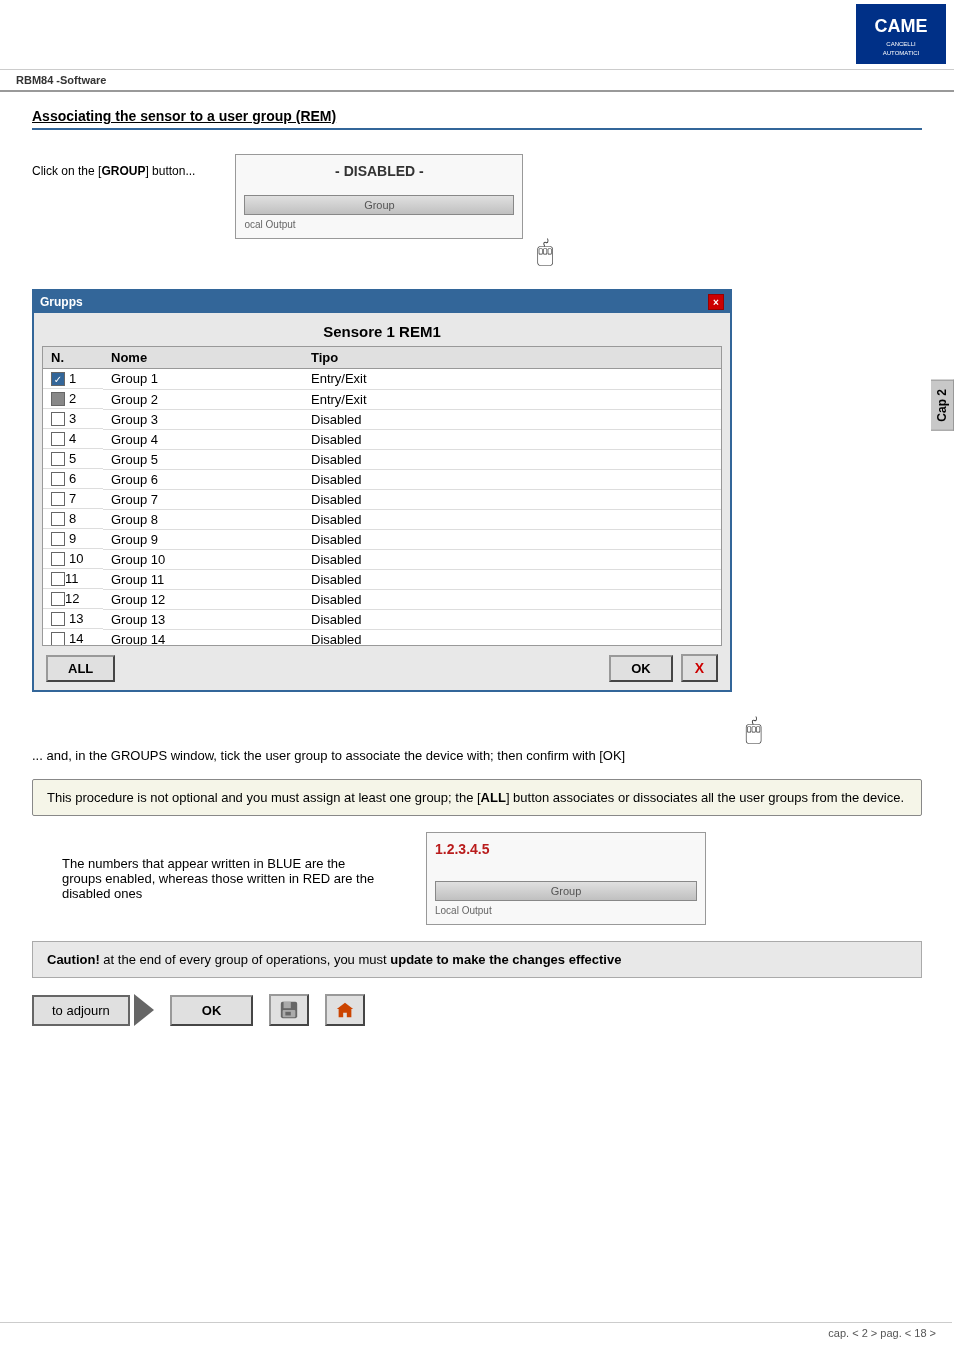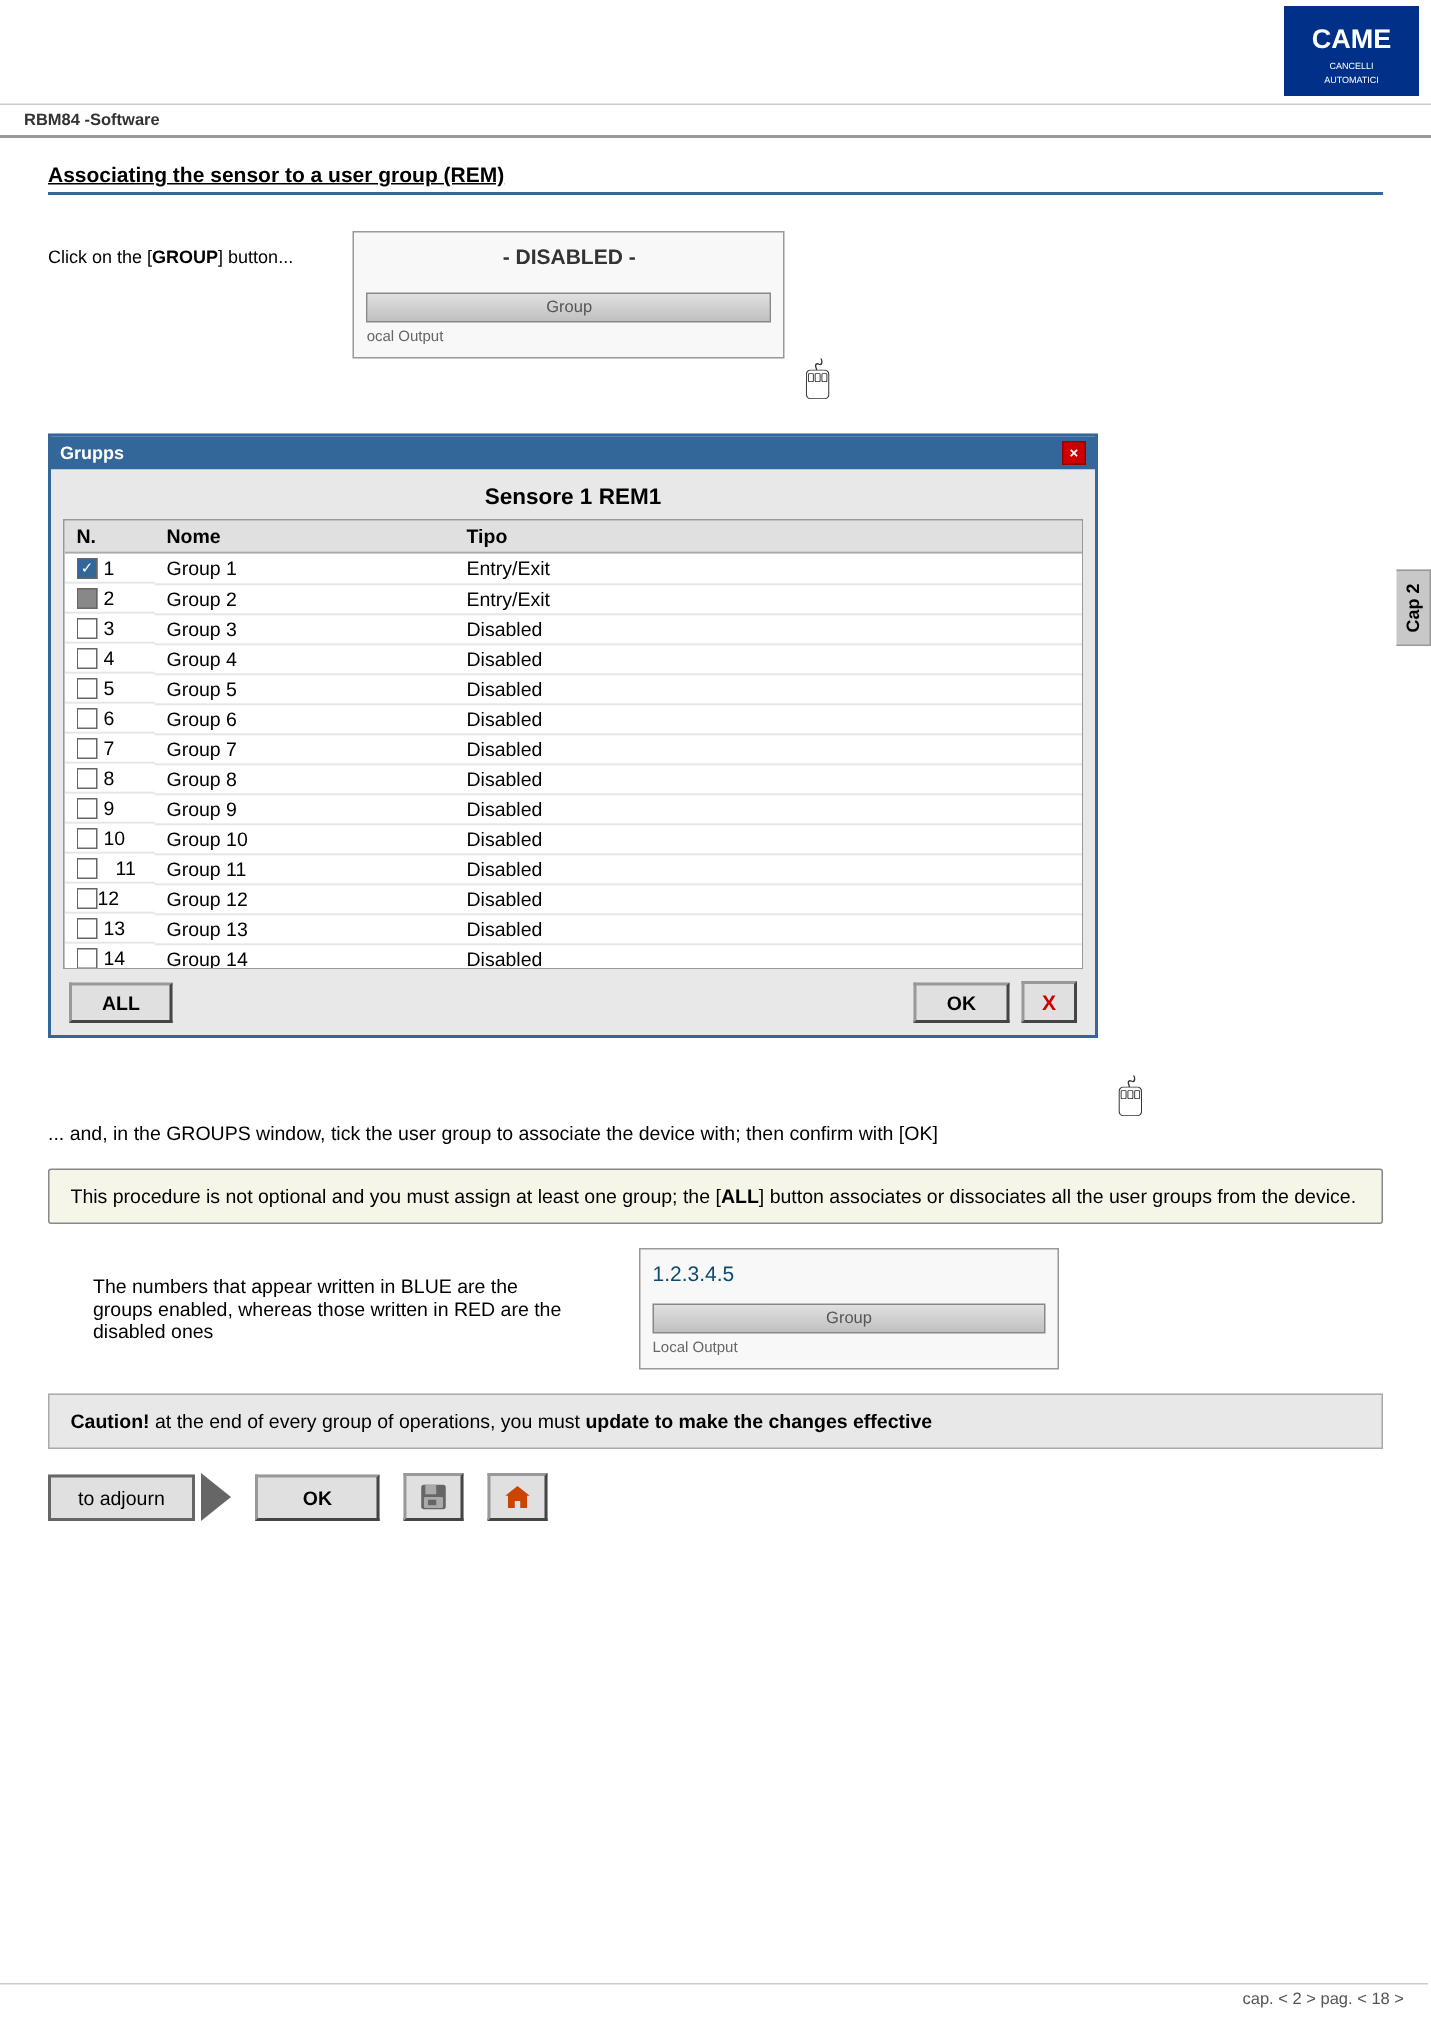--- a/index.html
+++ b/index.html
@@ -235,24 +235,24 @@
 
     
     .blue-numbers-box {
       border: 1px solid #999;
       width: 280px;
       padding: 8px;
       background: #f8f8f8;
       flex-shrink: 0;
     }
     .blue-number {
-      color: #0c4a6e;
+      color: #b91c1c;
       font-size: 14px;
-      font-weight: normal;
-      margin-bottom: 12px;
+      font-weight: bold;
+      margin-bottom: 24px;
     }
 
     
     .caution-box {
       background: #e8e8e8;
       border: 1px solid #aaa;
       padding: 10px 14px;
       margin: 16px 0;
       font-size: 13px;
     }
@@ -471,21 +471,21 @@
               </tr>
               <tr>
                 <td style="display: flex; align-items: center; gap: 4px;">
                   <div style="width: 14px; height: 14px; border: 1px solid rgb(102, 102, 102); display: inline-block; flex-shrink: 0; cursor: pointer; background: white;"></div>
                   <span>10</span>
                 </td>
                 <td>Group 10</td>
                 <td>Disabled</td>
               </tr>
               <tr>
-                <td style="display: flex; align-items: center; gap: 12px;">
+                <td style="display: flex; align-items: center; gap: 0;">
                   <div style="width: 14px; height: 14px; border: 1px solid rgb(102, 102, 102); display: inline-block; flex-shrink: 0; cursor: pointer; background: white;"></div>
                   <span>11</span>
                 </td>
                 <td>Group 11</td>
                 <td>Disabled</td>
               </tr>
               <tr>
                 <td style="display: flex; align-items: center; gap: 0;">
                   <div style="width: 14px; height: 14px; border: 1px solid rgb(102, 102, 102); display: inline-block; flex-shrink: 0; cursor: pointer; background: white;"></div>
                   <span>12</span>

